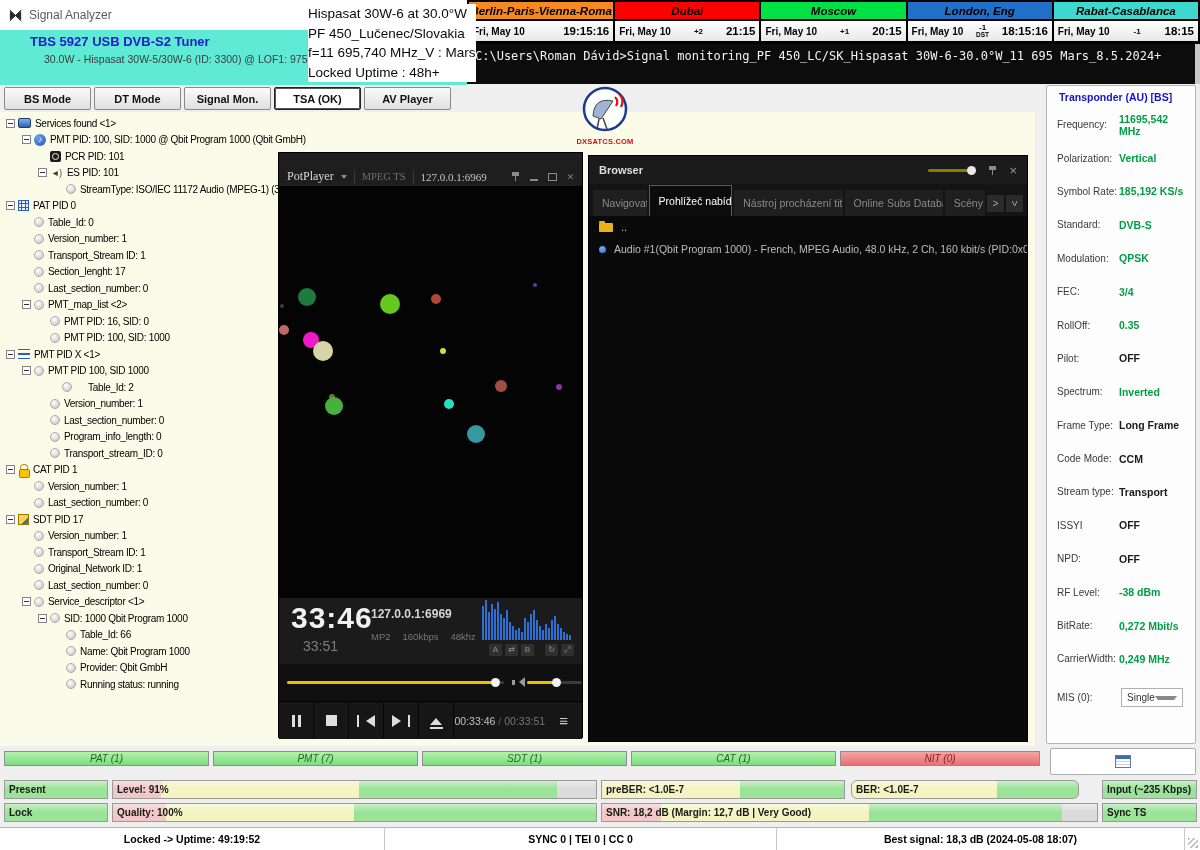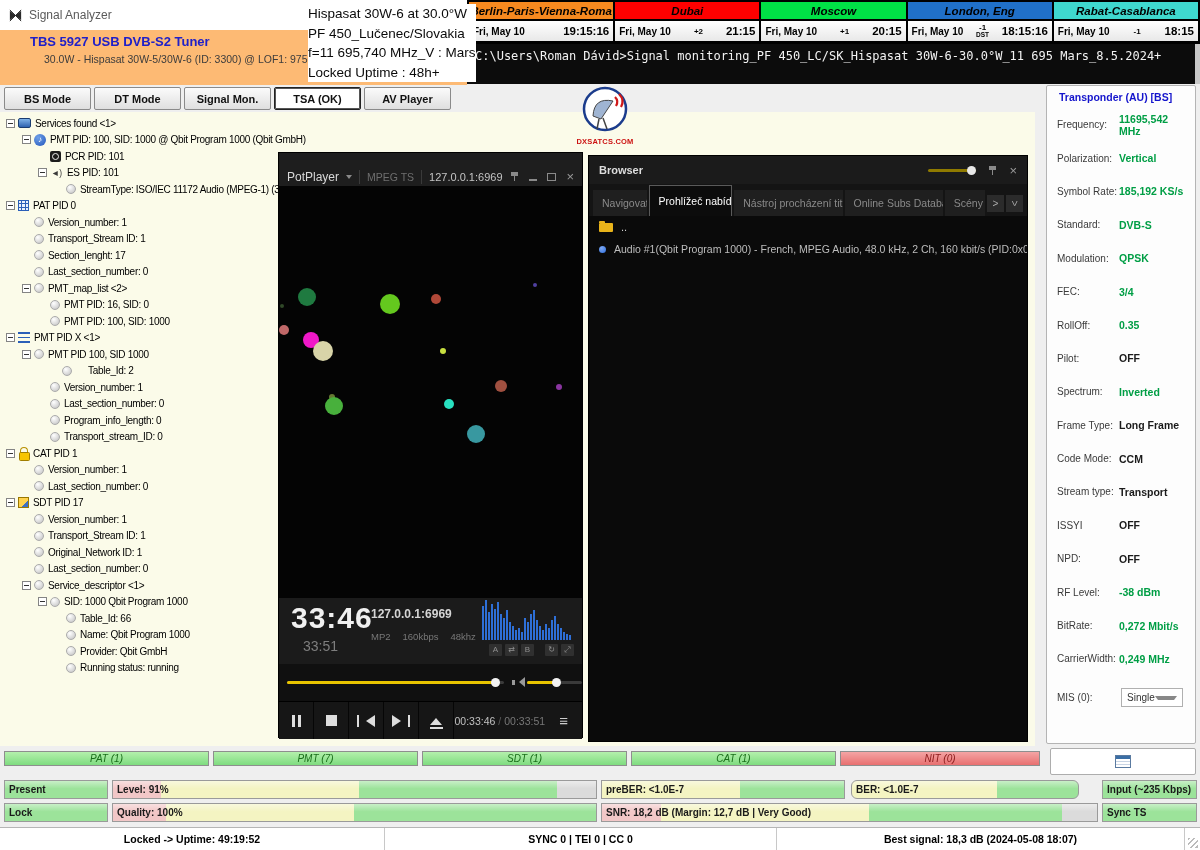--- a/index.html
+++ b/index.html
@@ -3,21 +3,21 @@
 <meta charset="utf-8">
 <style>
   * { margin:0; padding:0; box-sizing:border-box; }
   html,body { background:#888; }
   body { font-family:"Liberation Sans", sans-serif; }
   #root { position:relative; width:1200px; height:850px; background:#EFEFEF; overflow:hidden; margin:0 auto; }
 
   
   .titlebar { position:absolute; left:0; top:0; width:467px; height:30px; background:#FFF; display:flex; align-items:center; padding-left:8px; }
   .titlebar .apptitle { color:#5A5A5A; font-size:12px; margin-left:6px; }
-  .tunerblock { position:absolute; left:0; top:30px; width:467px; height:55px; background:#fdba74; }
+  .tunerblock { position:absolute; left:0; top:30px; width:467px; height:55px; background:#5eead4; }
   .tuner-name { position:absolute; left:30px; top:4px; color:#2020C8; font-weight:700; font-size:13px; }
   .tuner-info { position:absolute; left:44px; top:23px; color:#3C3C3C; font-size:10.5px; }
   .annotation { position:absolute; left:308px; top:4px; width:168px; background:#FFF; color:#0A0A0A; font-size:13.5px; line-height:19.5px; white-space:nowrap; z-index:5; }
 
   
   .clocks { position:absolute; left:467px; top:0; width:733px; height:43px; display:flex; border:2px solid #000; background:#FFF; }
   .clock-col { flex:1 1 0; display:flex; flex-direction:column; border-left:2px solid #000; min-width:0; }
   .clock-col:first-child { border-left:none; }
   .clock-head { height:19px; display:flex; align-items:center; justify-content:center; font-size:11.5px; font-weight:700; font-style:italic; color:#000; border-bottom:2px solid #000; overflow:hidden; white-space:nowrap; }
   .clock-body { flex:1; display:flex; align-items:center; justify-content:space-between; padding:0 4px; background:linear-gradient(#FFFFFF,#E8E8E8); }
@@ -58,21 +58,21 @@
   .ic-lock::before { content:""; position:absolute; left:2px; top:0; width:6px; height:6px; border:1.5px solid #B89000; border-bottom:none; border-radius:4px 4px 0 0; }
   .ic-lock::after { content:""; position:absolute; left:0.5px; top:5px; width:9.5px; height:7px; background:#F7C400; border:1px solid #A07D00; border-radius:1.5px; }
   .ic-sdt { width:11px; height:11px; background:linear-gradient(135deg,#FFD24D 62%,#3E6FC4 62%); border:1px solid #997700; }
 
   
   .logo { position:absolute; left:573px; top:85px; width:64px; height:58px; z-index:6; text-align:center; }
   .logo .ltext { font-size:7.5px; font-weight:700; color:#CC1111; letter-spacing:0.2px; margin-top:-2px; }
 
   
   .potplayer { position:absolute; left:278px; top:152px; width:305px; height:586px; background:#000; border:1px solid #000; z-index:4; }
-  .pp-title { position:absolute; left:0; top:0; width:100%; height:47px; background:#1E1E1E; display:flex; align-items:center; padding:0 8px; gap:7px; }
+  .pp-title { position:absolute; left:0; top:0; width:100%; height:47px; background:#1E1E1E; display:flex; align-items:center; padding:0 8px; gap:7px;font-family:Liberation Serif, serif; }
   .pp-name { color:#D8D8D8; font-size:12px; }
   .caret-down { width:0; height:0; border:3.5px solid transparent; border-top:4px solid #8A8A8A; margin-top:3px; }
   .pp-sep { width:1px; height:14px; background:#3A3A3A; }
   .pp-format { color:#6E6E6E; font-size:10.5px; }
   .pp-url { color:#C4C4C4; font-size:11px; }
   .pp-icons { margin-left:auto; display:flex; align-items:center; gap:10px; }
   .pin-ic { position:relative; width:9px; height:11px; }
   .pin-ic::before { content:""; position:absolute; left:1px; top:1px; width:7px; height:4px; background:#8A8A8A; }
   .pin-ic::after { content:""; position:absolute; left:4px; top:5px; width:1px; height:5px; background:#8A8A8A; }
   .min-ic { width:8px; height:2px; background:#8A8A8A; margin-top:6px; }
@@ -292,20 +292,25 @@
         <div class="trow" style="padding-left: 4px;">
           <span class="exp">
             <i></i>
           </span>
           <span class="ic ic-grid"></span>
           <span class="tlabel">PAT PID 0</span>
         </div>
         <div class="trow" style="padding-left: 20px;">
           <span class="spacer"></span>
           <span class="ic ic-bullet"></span>
+          <span class="tlabel">Table_Id: 0</span>
+        </div>
+        <div class="trow" style="padding-left: 20px;">
+          <span class="spacer"></span>
+          <span class="ic ic-bullet"></span>
           <span class="tlabel">Version_number: 1</span>
         </div>
         <div class="trow" style="padding-left: 20px;">
           <span class="spacer"></span>
           <span class="ic ic-bullet"></span>
           <span class="tlabel">Transport_Stream ID: 1</span>
         </div>
         <div class="trow" style="padding-left: 20px;">
           <span class="spacer"></span>
           <span class="ic ic-bullet"></span>

